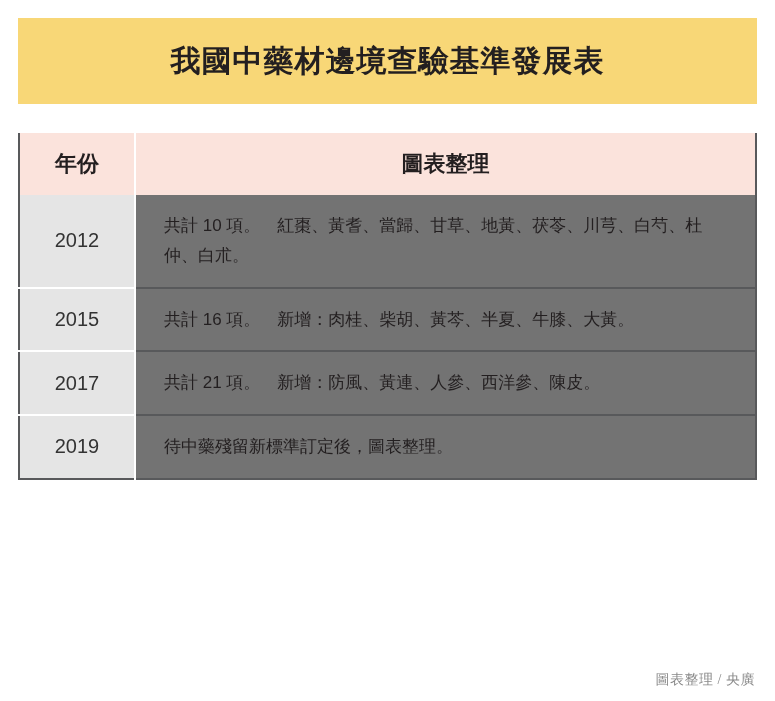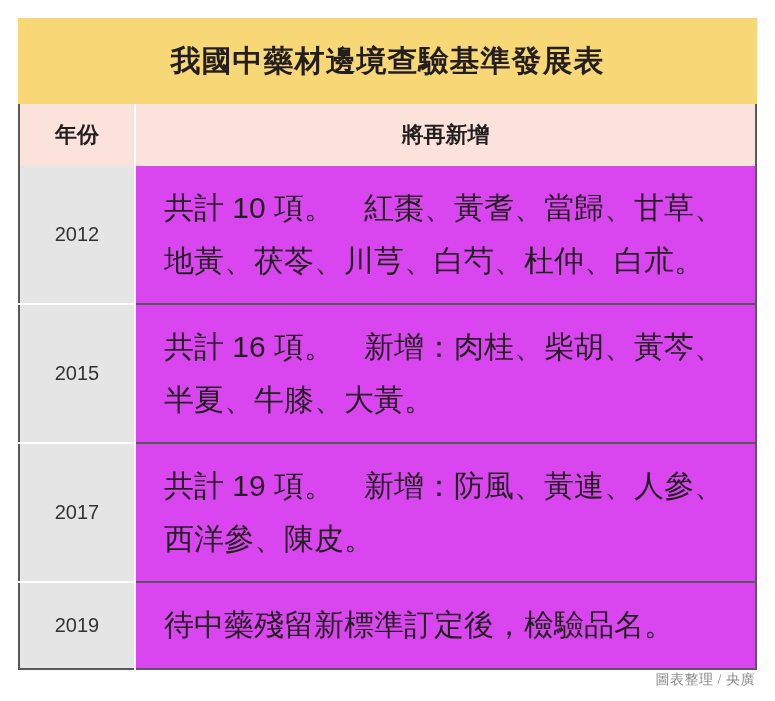--- a/index.html
+++ b/index.html
@@ -54,39 +54,40 @@
     width: 112px;
     background: #e5e5e5;
     text-align: center;
     vertical-align: middle;
     font-size: 20px;
     color: #333;
     border-right: 2px solid #ffffff;
     border-bottom: 2px solid #ffffff;
   }
   .col-item {
-    background: #d946ef;
+    background: #737373;
     vertical-align: middle;
-    font-size: 30px;
+    font-size: 17px;
     line-height: 1.75;
     color: #231f20;
     padding: 16px 22px 16px 28px;
     border-bottom: 2px solid #58595b;
   }
   tr.last-row .col-item {
     border-bottom: none;
   }
   tr.last-row .col-year {
     border-bottom: none;
   }
   .grid-wrap {
     border: 2px solid #58595b;
     border-top: none;
     width: 739px;
     box-sizing: border-box;
+    margin-top: 29px;
   }
   .title-wrap {
     width: 739px;
     box-sizing: border-box;
   }
   .credit {
     position: absolute;
     right: 20px;
     bottom: 12px;
     font-size: 14px;
@@ -105,38 +106,38 @@
         <tr>
       <td class="title-cell">我國中藥材邊境查驗基準發展表</td>
     </tr>
   </tbody>
     </table>
 
   <table class="table grid-wrap">
     <thead>
       <tr>
         <th class="head-year">年份</th>
-        <th class="head-name">將再新增</th>
+        <th class="head-name">圖表整理</th>
       </tr>
     </thead>
     <tbody>
       <tr>
         <td class="col-year">2012</td>
         <td class="col-item">共計 10 項。　紅棗、黃耆、當歸、甘草、地黃、茯苓、川芎、白芍、杜仲、白朮。</td>
       </tr>
       <tr>
         <td class="col-year">2015</td>
         <td class="col-item">共計 16 項。　新增：肉桂、柴胡、黃芩、半夏、牛膝、大黃。</td>
       </tr>
       <tr>
         <td class="col-year">2017</td>
-        <td class="col-item">共計 19 項。　新增：防風、黃連、人參、西洋參、陳皮。</td>
+        <td class="col-item">共計 21 項。　新增：防風、黃連、人參、西洋參、陳皮。</td>
       </tr>
       <tr class="last-row">
         <td class="col-year">2019</td>
-        <td class="col-item">待中藥殘留新標準訂定後，檢驗品名。</td>
+        <td class="col-item">待中藥殘留新標準訂定後，圖表整理。</td>
       </tr>
     </tbody>
   </table>
 
   <div class="credit">圖表整理 / 央廣</div>
 
 </div>
 
 </body></html>

